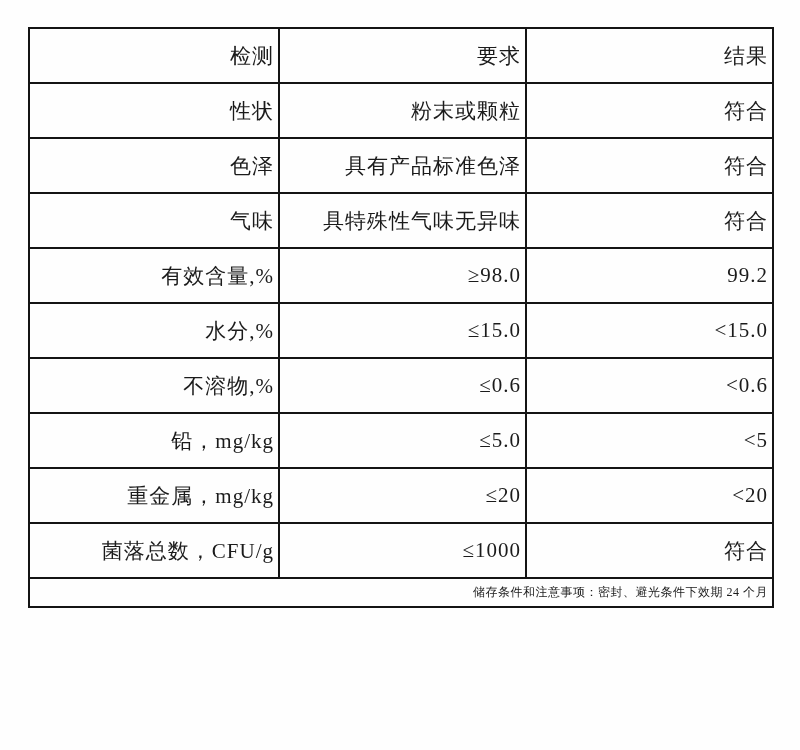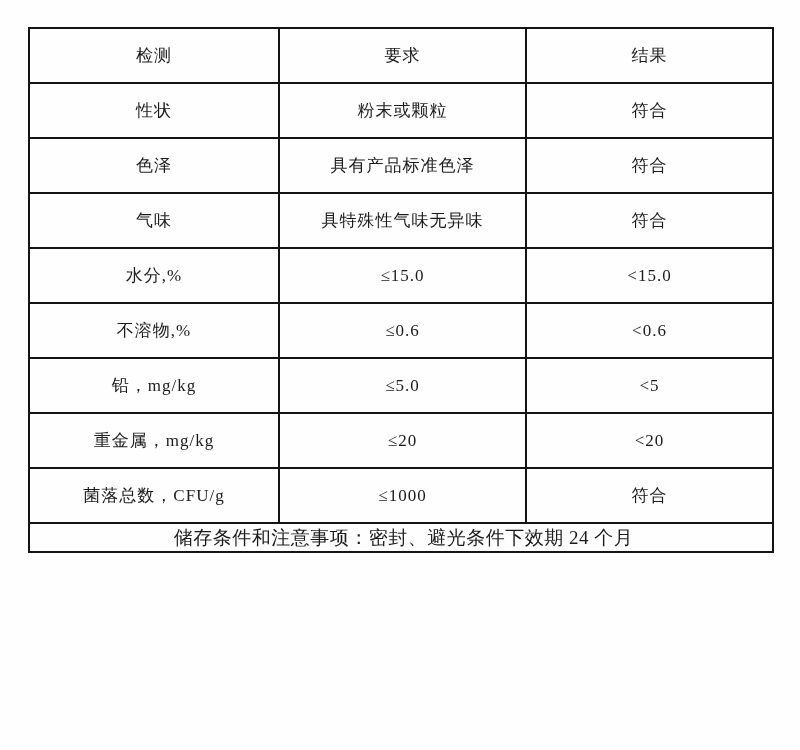--- a/index.html
+++ b/index.html
@@ -20,38 +20,38 @@
     position: absolute;
     left: 28px;
     top: 27px;
     width: 744px;
     border-collapse: collapse;
     table-layout: fixed;
   }
   .spec-table th,
   .spec-table td {
     border: 2px solid #141414;
-    text-align: center;
+    text-align: right;
     vertical-align: middle;
     height: 53px;
     padding: 0 4px;
-    font-size: 17px;
+    font-size: 21px;
     font-weight: 400;
     letter-spacing: 1px;
     white-space: nowrap;
     overflow: hidden;
   }
   .spec-table th {
     font-weight: 400;
   }
   .spec-table td.footnote {
     height: 27px;
-    text-align: center;
+    text-align: right;
     padding-left: 9px;
-    font-size: 19px;
+    font-size: 12px;
     letter-spacing: 0.5px;
   }
 </style>
 </head>
 <body>
 
 <div class="page">
   <table class="spec-table">
     <colgroup>
       <col style="width:250px">
@@ -75,20 +75,25 @@
         <td>色泽</td>
         <td>具有产品标准色泽</td>
         <td>符合</td>
       </tr>
       <tr>
         <td>气味</td>
         <td>具特殊性气味无异味</td>
         <td>符合</td>
       </tr>
       <tr>
+        <td>有效含量,%</td>
+        <td>≥98.0</td>
+        <td>99.2</td>
+      </tr>
+      <tr>
         <td>水分,%</td>
         <td>≤15.0</td>
         <td>&lt;15.0</td>
       </tr>
       <tr>
         <td>不溶物,%</td>
         <td>≤0.6</td>
         <td>&lt;0.6</td>
       </tr>
       <tr>

